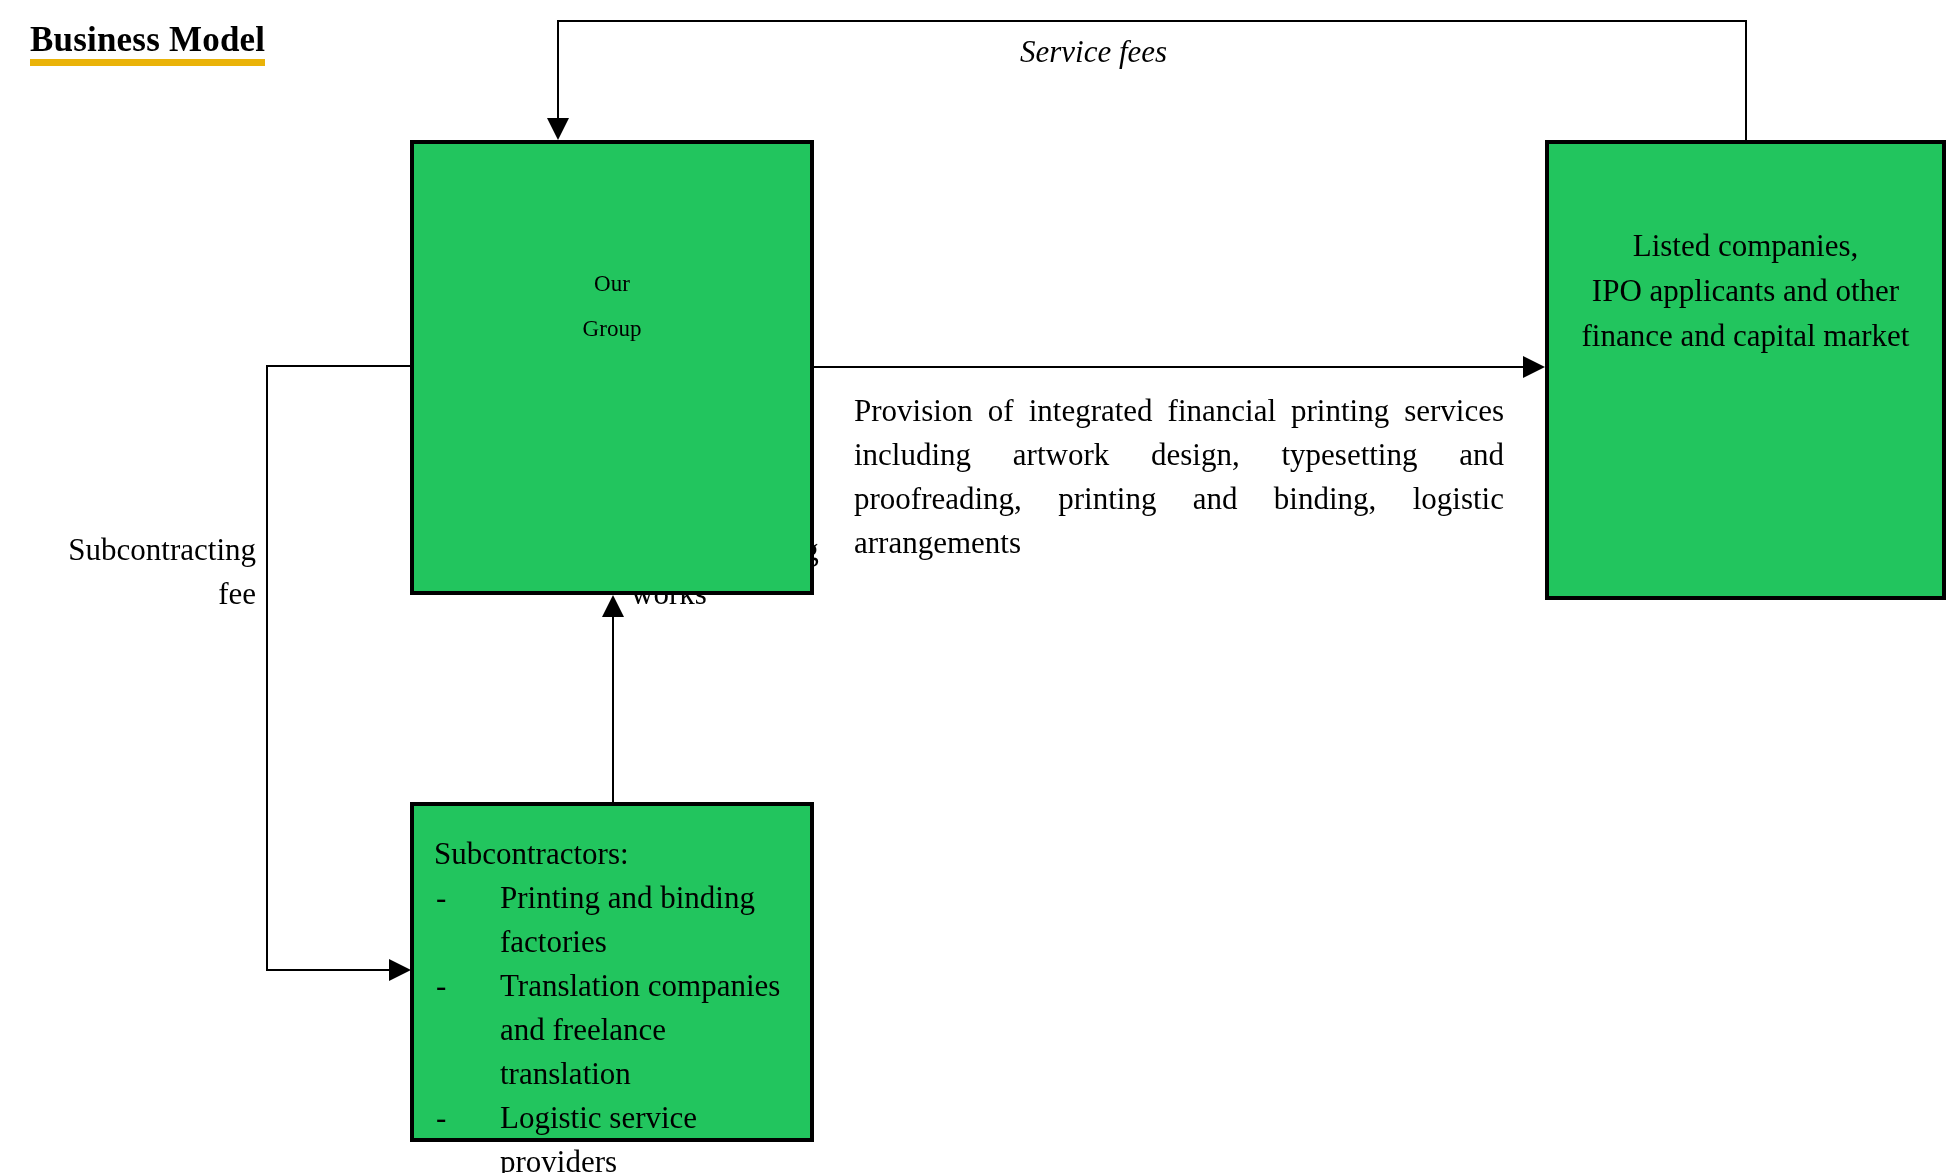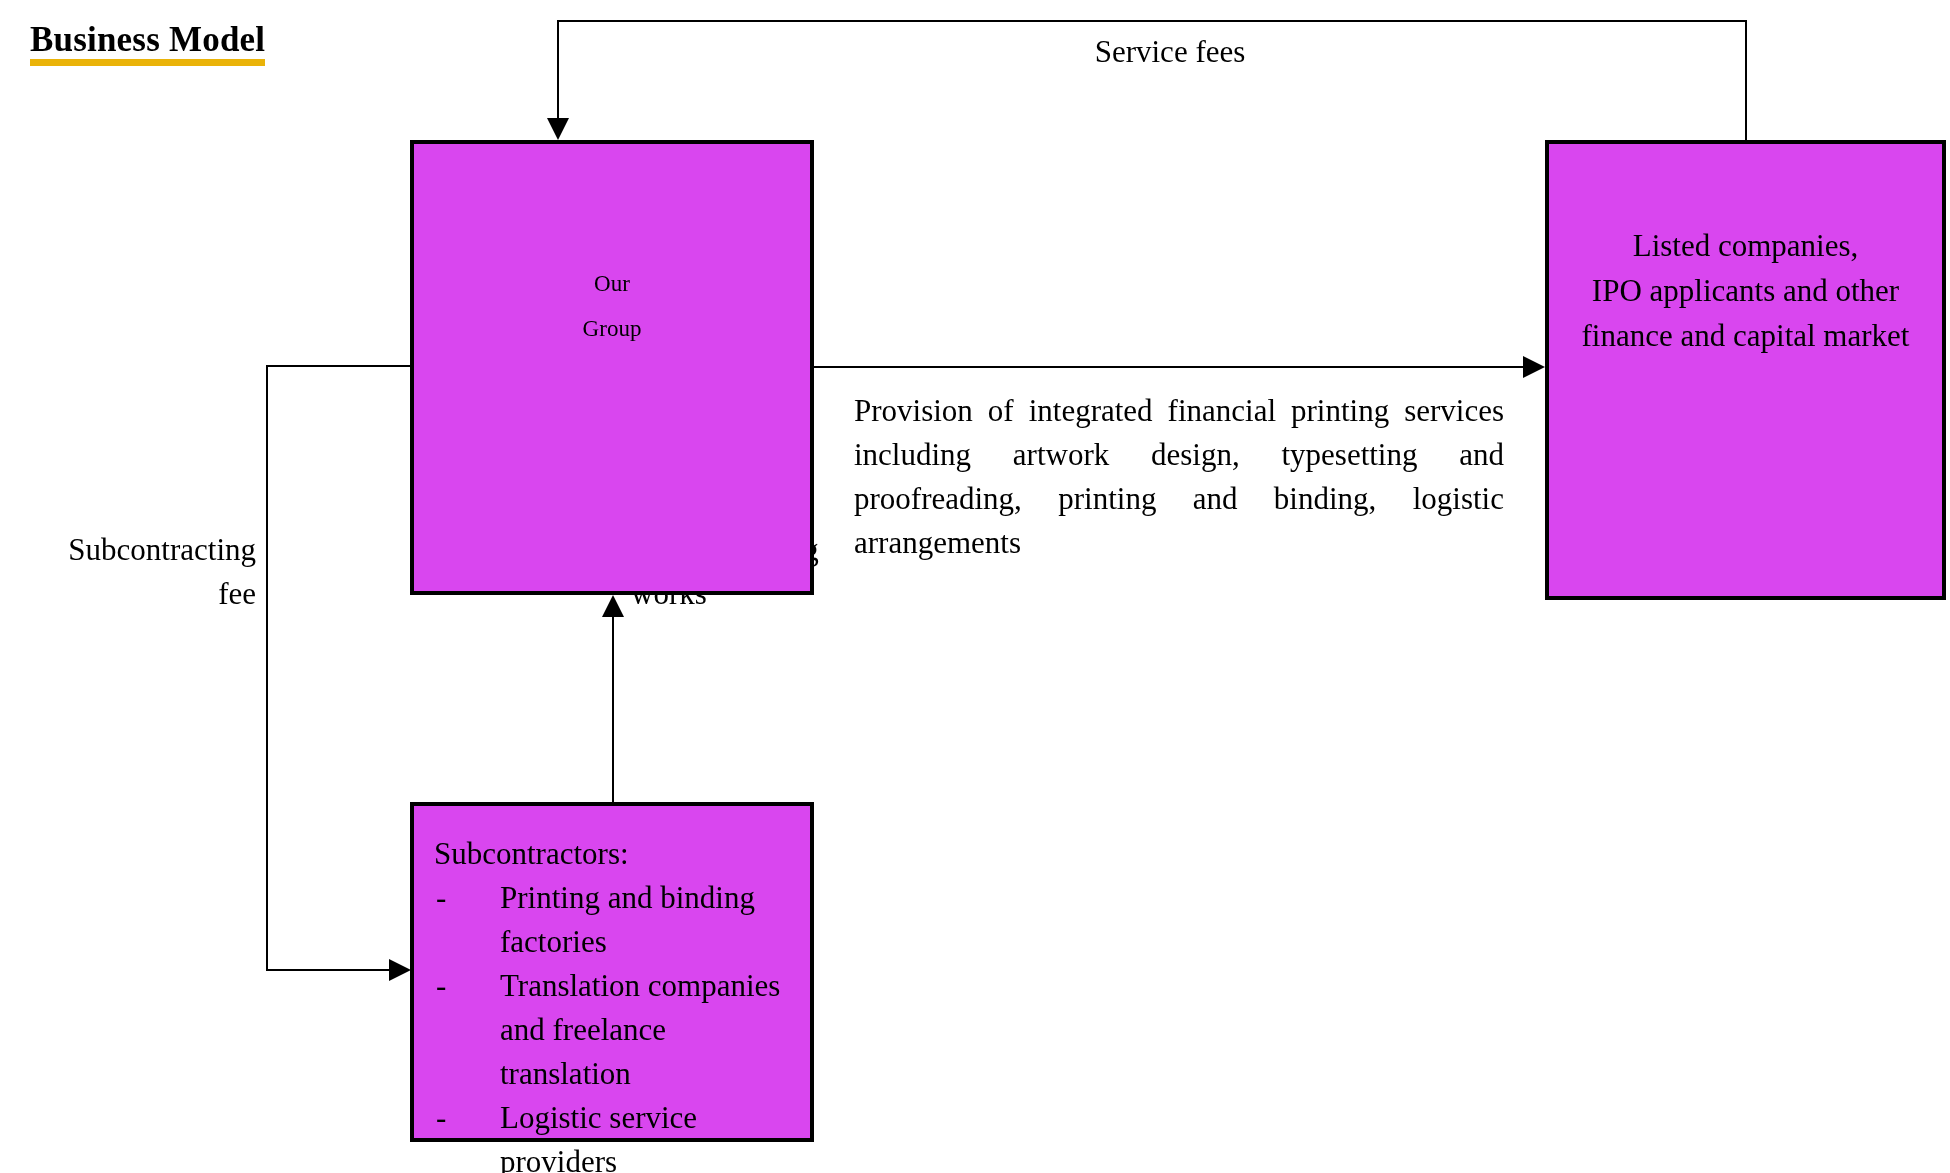--- a/index.html
+++ b/index.html
@@ -30,21 +30,21 @@
     padding-bottom: 2px;
     line-height: 1.0;
     white-space: nowrap;
     margin-left: 24px;
   }
 
   
   .node-box {
     position: absolute;
     border: 4px solid #000;
-    background: #d946ef;
+    background: #22c55e;
     box-sizing: border-box;
   }
   #box-our-group {
     left: 410px;
     top: 140px;
     width: 404px;
     height: 455px;
   }
   #box-our-group .box-text {
     position: absolute;
@@ -147,22 +147,23 @@
   
   .edge-label {
     position: absolute;
     font-size: 31px;
     line-height: 44px;
   }
   #label-service-fees {
     left: 1020px;
     top: 30px;
     width: 300px;
-    text-align: center;
+    text-align: left;
     white-space: nowrap;
+    font-style: italic;
   }
   #label-subcontracting-fee {
     left: 10px;
     top: 528px;
     width: 246px;
     text-align: right;
   }
   #label-subcontracting-works {
     left: 631px;
     top: 528px;

